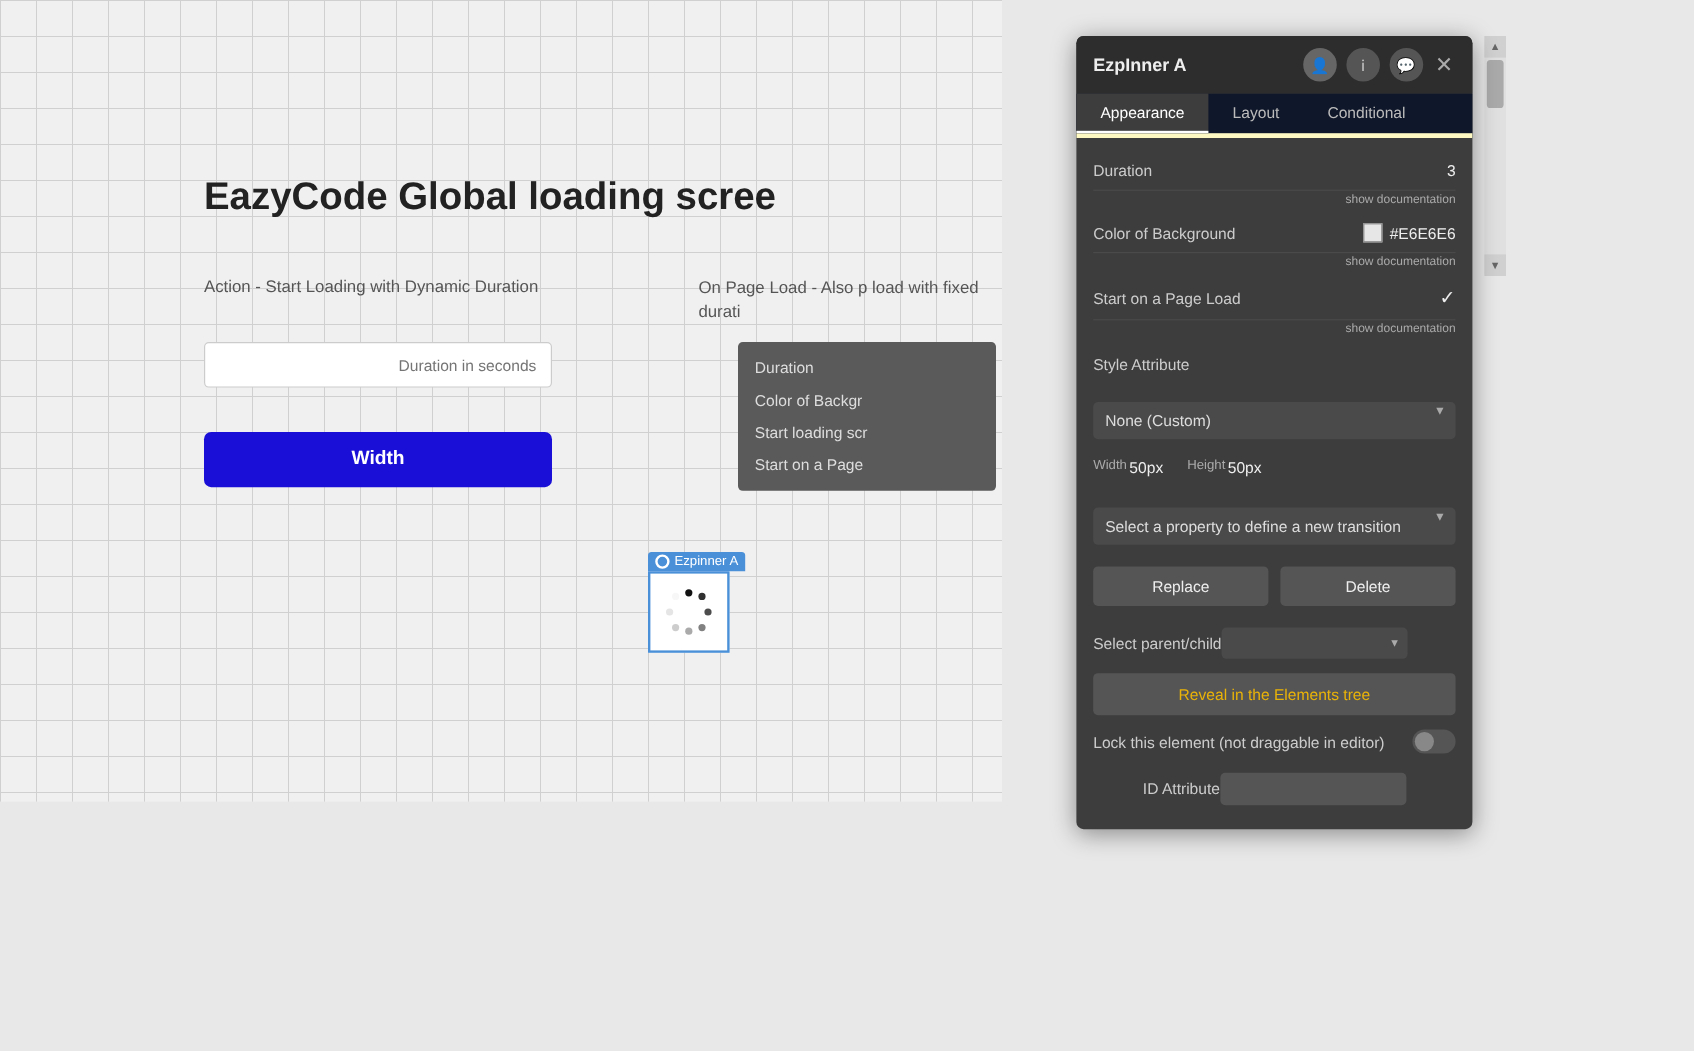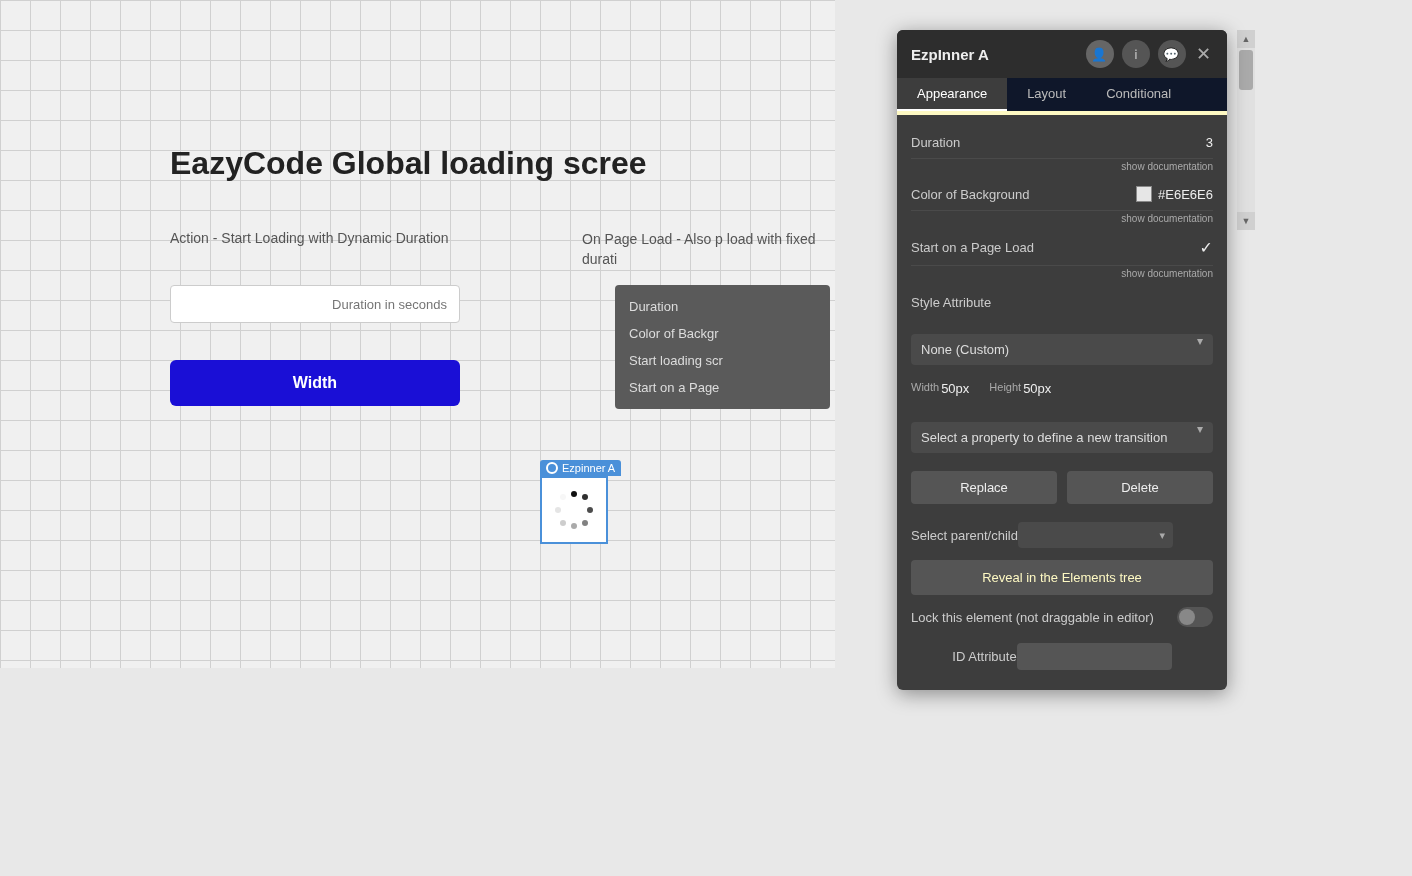--- a/index.html
+++ b/index.html
@@ -400,21 +400,21 @@
       border-radius: 4px;
       font-size: 12px;
       appearance: none;
       -webkit-appearance: none;
     }
 
     .reveal-btn {
       width: 100%;
       padding: 10px 0;
       background: #555;
-      color: #fef9c3;
+      color: #eab308;
       border: none;
       border-radius: 4px;
       font-size: 13px;
       cursor: pointer;
       margin: 4px 0;
     }
 
     .lock-row {
       display: flex;
       align-items: center;

